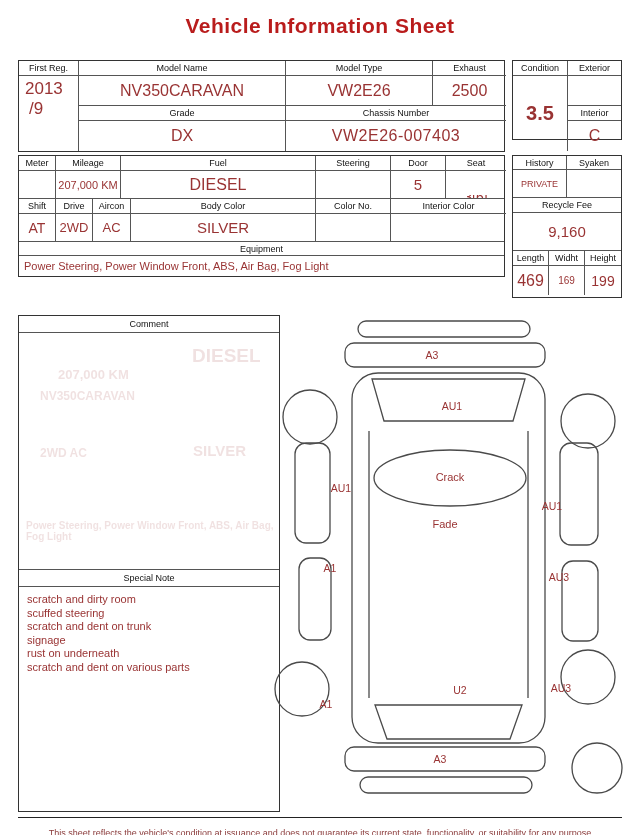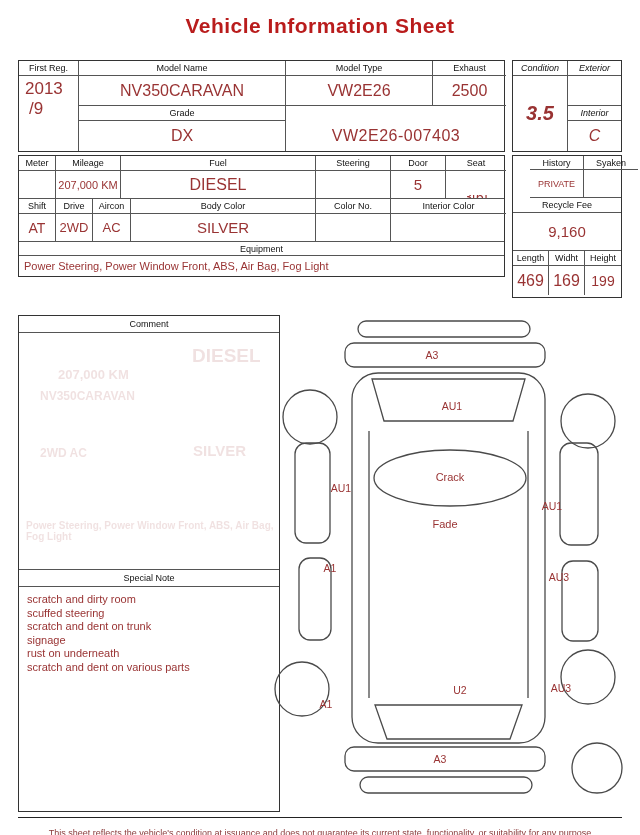--- a/index.html
+++ b/index.html
@@ -48,26 +48,27 @@
 
     <div class="cell val firstreg nb" style="grid-area:2/1/5/2;">
       <span>2013</span>
       <span style="padding-left:4px;">/9</span>
     </div>
     <div class="cell val" style="grid-area:2/2;font-size:16px;">NV350CARAVAN</div>
     <div class="cell val" style="grid-area:2/3;font-size:16px;">VW2E26</div>
     <div class="cell val nr" style="grid-area:2/4;font-size:16px;">2500</div>
 
     <div class="cell label" style="grid-area:3/2;">Grade</div>
+    <div class="cell label nr" style="grid-area:3/3/4/5;">Chassis Number</div>
 
     <div class="cell val nb" style="grid-area:4/2;font-size:16px;">DX</div>
     <div class="cell val nr nb" style="grid-area:4/3/5/5;font-size:16px;letter-spacing:.5px;">VW2E26-007403</div>
   </div>
 
-  <div class="box grid" style="left:512px;top:60px;width:110px;height:92px;grid-template-columns:55px 53px;grid-template-rows:15px 30px 15px 30px;font-style:italic;">
+  <div class="box grid" style="left:512px;top:60px;width:110px;height:80px;grid-template-columns:55px 53px;grid-template-rows:15px 30px 15px 30px;">
     <div class="cell label" style="grid-area:1/1;">Condition</div>
     <div class="cell label nr" style="grid-area:1/2;">Exterior</div>
     <div class="cell val nb" style="grid-area:2/1/5/2;font-size:20px;font-weight:600;">3.5</div>
     <div class="cell val nr" style="grid-area:2/2;"></div>
     <div class="cell label nr" style="grid-area:3/2;">Interior</div>
     <div class="cell val nr nb" style="grid-area:4/2;font-size:16px;">C</div>
   </div>
 
   <div class="box" style="left:18px;top:155px;width:487px;height:122px;">
     <div class="sub grid" style="grid-template-columns:37px 65px 195px 75px 55px 60px;grid-template-rows:15px 27px;">
@@ -96,36 +97,36 @@
       <div class="cell val nb" style="font-size:13px;">AC</div>
       <div class="cell val nb" style="font-size:15px;">SILVER</div>
       <div class="cell val nb"></div>
       <div class="cell val nr nb"></div>
     </div>
     <div class="sub equip-head label">Equipment</div>
     <div class="sub equip-val">Power Steering, Power Window Front, ABS, Air Bag, Fog Light</div>
   </div>
 
   <div class="box" style="left:512px;top:155px;width:110px;height:143px;">
-    <div class="sub grid" style="grid-template-columns:54px 54px;grid-template-rows:14px 27px;margin-left:17px;">
+    <div class="sub grid" style="grid-template-columns:54px 54px;grid-template-rows:14px 27px;">
       <div class="cell label">History</div>
       <div class="cell label nr">Syaken</div>
       <div class="cell val nb" style="font-size:9px;">PRIVATE</div>
       <div class="cell val nr nb"></div>
     </div>
     <div class="sub equip-head label" style="height:15px;">Recycle Fee</div>
     <div class="sub" style="height:38px;display:flex;align-items:center;justify-content:center;">
       <span class="val" style="font-size:15px;">9,160</span>
     </div>
     <div class="sub grid" style="grid-template-columns:36px 36px 36px;grid-template-rows:15px 29px;">
       <div class="cell label">Length</div>
       <div class="cell label">Widht</div>
       <div class="cell label nr">Height</div>
       <div class="cell val nb" style="font-size:16px;">469</div>
-      <div class="cell val nb" style="font-size:16px;">169</div>
+      <div class="cell val nb" style="font-size:10px;">169</div>
       <div class="cell val nr nb" style="font-size:14px;">199</div>
     </div>
   </div>
 
   <div class="box" style="left:18px;top:315px;width:262px;height:497px;display:flex;flex-direction:column;">
     <div class="cmt-head">Comment</div>
     <div class="cmt-body">
       <div class="ghost" style="left:173px;top:12px;font-size:19px;">DIESEL</div>
       <div class="ghost" style="left:39px;top:34px;font-size:13px;">207,000 KM</div>
       <div class="ghost" style="left:21px;top:56px;font-size:12px;">NV350CARAVAN</div>

